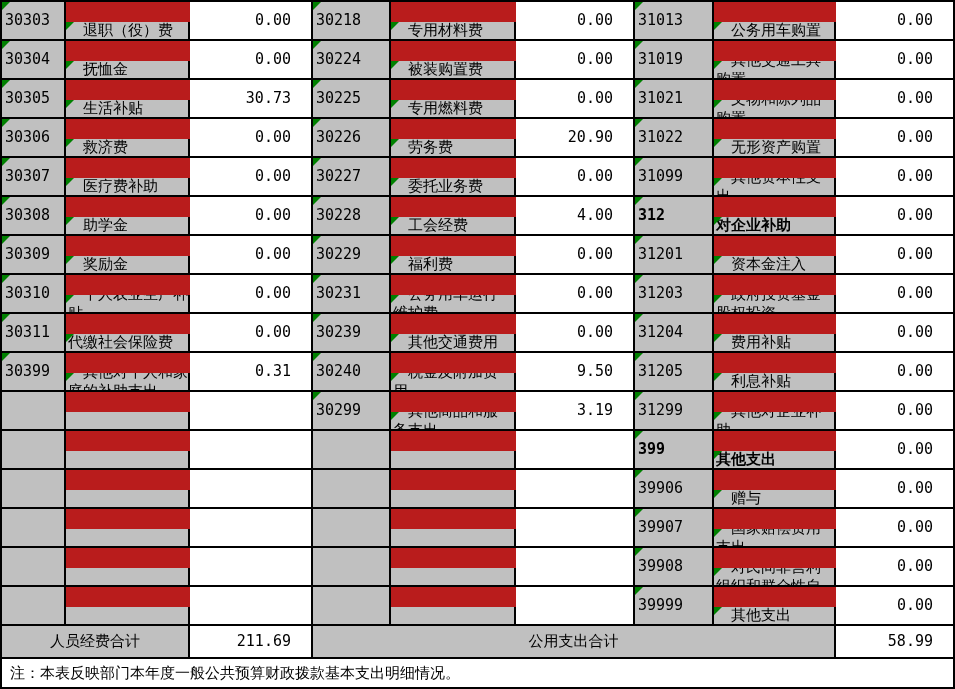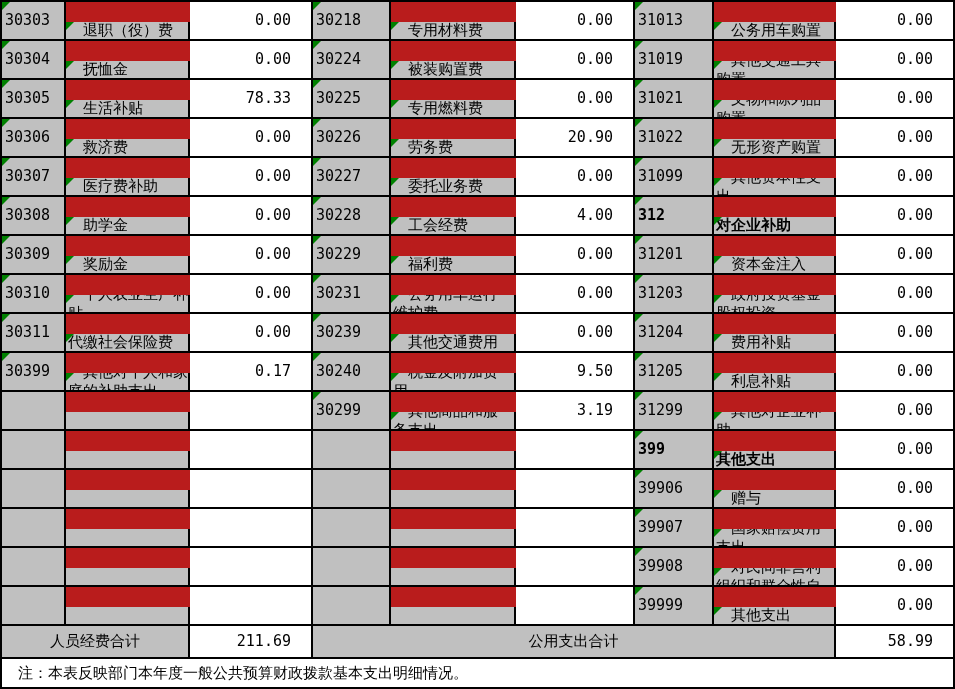--- a/index.html
+++ b/index.html
@@ -25,21 +25,21 @@
   .name { font-size:15px; padding-left:2px; white-space:pre;margin-top:20px; }
   .amt  { font-family:"DejaVu Sans Mono", monospace; font-size:15px;
           justify-content:flex-end; padding-right:20px; }
   .bold { font-weight:bold; }
   .tri  { position:absolute; top:0; left:0; width:8px; height:8px;
           background:#008000; clip-path:polygon(0 0,100% 0,0 100%); }
   .total-label { justify-content:center; font-size:15px;text-align:right; }
   .span2 { grid-column:span 2; }
   .span5 { grid-column:span 5; }
   .span9 { grid-column:span 9; }
-  .note  { font-size:15px; padding-left:16px; background:#fff; }
+  .note  { font-size:15px; padding-left:8px; background:#fff; }
 </style>
 </head>
 <body>
 
 <div class="sheet">
   <div class="grid" id="grid">
 
     <div class="cell code gray"><span class="tri"></span>30303</div>
       <div class="cell name gray"><span class="tri"></span>　退职（役）费</div>
       <div class="cell amt white">0.00</div>
@@ -54,21 +54,21 @@
       <div class="cell amt white">0.00</div>
       <div class="cell code gray"><span class="tri"></span>30224</div>
       <div class="cell name gray"><span class="tri"></span>　被装购置费</div>
       <div class="cell amt white">0.00</div>
       <div class="cell code gray"><span class="tri"></span>31019</div>
       <div class="cell name gray"><span class="tri"></span>　其他交通工具
 购置</div>
       <div class="cell amt white">0.00</div>
       <div class="cell code gray"><span class="tri"></span>30305</div>
       <div class="cell name gray"><span class="tri"></span>　生活补贴</div>
-      <div class="cell amt white">78.33</div>
+      <div class="cell amt white">30.73</div>
       <div class="cell code gray"><span class="tri"></span>30225</div>
       <div class="cell name gray"><span class="tri"></span>　专用燃料费</div>
       <div class="cell amt white">0.00</div>
       <div class="cell code gray"><span class="tri"></span>31021</div>
       <div class="cell name gray"><span class="tri"></span>　文物和陈列品
 购置</div>
       <div class="cell amt white">0.00</div>
       <div class="cell code gray"><span class="tri"></span>30306</div>
       <div class="cell name gray"><span class="tri"></span>　救济费</div>
       <div class="cell amt white">0.00</div>
@@ -123,21 +123,21 @@
       <div class="cell amt white">0.00</div>
       <div class="cell code gray"><span class="tri"></span>30239</div>
       <div class="cell name gray"><span class="tri"></span>　其他交通费用</div>
       <div class="cell amt white">0.00</div>
       <div class="cell code gray"><span class="tri"></span>31204</div>
       <div class="cell name gray"><span class="tri"></span>　费用补贴</div>
       <div class="cell amt white">0.00</div>
       <div class="cell code gray"><span class="tri"></span>30399</div>
       <div class="cell name gray"><span class="tri"></span>　其他对个人和家
 庭的补助支出</div>
-      <div class="cell amt white">0.17</div>
+      <div class="cell amt white">0.31</div>
       <div class="cell code gray"><span class="tri"></span>30240</div>
       <div class="cell name gray"><span class="tri"></span>　税金及附加费
 用</div>
       <div class="cell amt white">9.50</div>
       <div class="cell code gray"><span class="tri"></span>31205</div>
       <div class="cell name gray"><span class="tri"></span>　利息补贴</div>
       <div class="cell amt white">0.00</div>
       <div class="cell code gray"></div>
       <div class="cell name gray"></div>
       <div class="cell amt white"></div>

